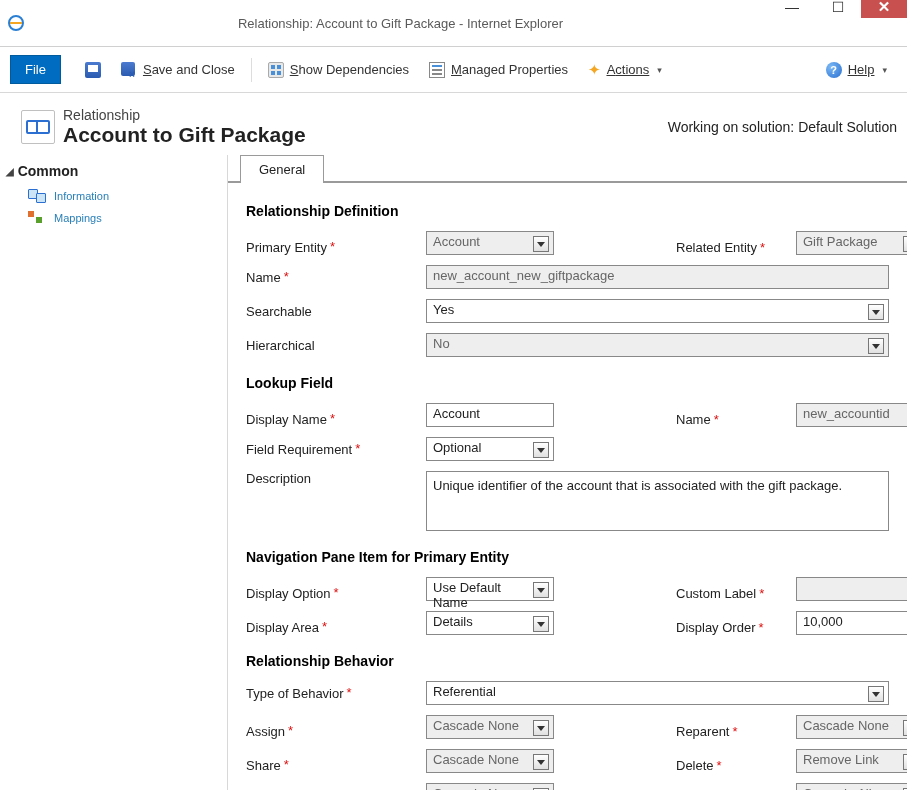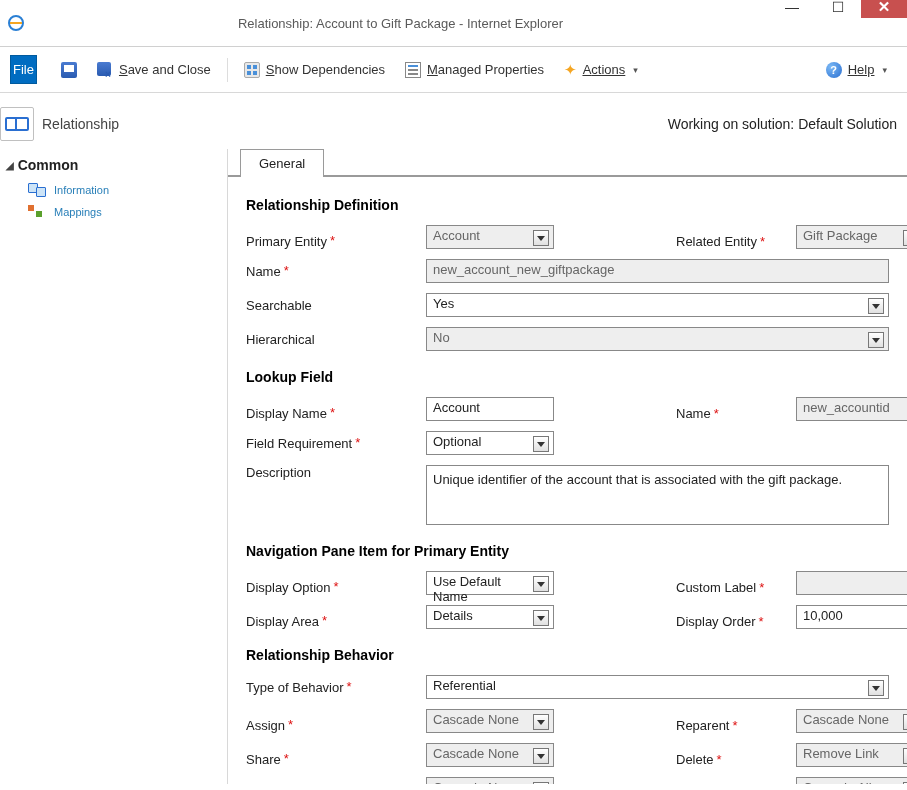--- a/index.html
+++ b/index.html
@@ -9,40 +9,40 @@
   .titlebar { height: 47px; display: flex; align-items: center; border-bottom: 1px solid #d0d0d0; background: #fff; }
   .titlebar .ie-icon { width: 32px; display: flex; align-items: center; justify-content: center; }
   .titlebar .title { flex: 1; text-align: center; color: #5a5a5a; font-size: 13px; }
   .win-ctrls { display: flex; height: 22px; margin-top: -4px; align-self: flex-start; }
   .win-ctrls > div { width: 46px; height: 22px; display: flex; align-items: center; justify-content: center; background: #fff; font-size: 12px; color: #333; }
   .win-ctrls .close { background: #c8504f; color: #fff; font-size: 15px; font-weight: bold; }
   .win-ctrls .min, .win-ctrls .max { font-size: 14px; }
 
   
   .toolbar { height: 46px; display: flex; align-items: center; padding: 0 10px; border-bottom: 1px solid #d8d8d8; }
-  .toolbar .file-btn { background: #006cc1; color: #fff; padding: 6px 2px; border: 1px solid #005a9e; font-size: 13px; margin-right: 14px; cursor: pointer; }
+  .toolbar .file-btn { background: #006cc1; color: #fff; padding: 6px 14px; border: 1px solid #005a9e; font-size: 13px; margin-right: 14px; cursor: pointer; }
   .tb-item { display: inline-flex; align-items: center; gap: 6px; margin: 0 10px; cursor: pointer; color: #333; font-size: 13px; }
   .tb-item .lbl:first-letter { text-decoration: underline; }
   .tb-spacer { flex: 1; }
   .ic { width: 16px; height: 16px; display: inline-block; }
   .ic-save { background: linear-gradient(#4a7bd1, #2a5bb1); border-radius: 2px; position: relative; }
   .ic-save::after { content:""; position:absolute; inset:3px 3px 6px 3px; background:#fff; }
   .ic-saveclose { position: relative; }
   .ic-saveclose .disk { width:14px; height:14px; background:linear-gradient(#4a7bd1,#2a5bb1); border-radius:2px; position:absolute; }
   .ic-saveclose .x { position:absolute; right:-2px; bottom:-2px; width:10px;height:10px; color:#2a5bb1; font-size:10px; font-weight:bold; line-height:10px;}
   .ic-deps { background: #e8e8e8; border: 1px solid #aaa; border-radius:2px; position:relative;}
   .ic-deps::after{content:"";position:absolute;left:2px;top:2px;width:4px;height:4px;background:#4a90d9;box-shadow:6px 0 #4a90d9,0 6px #4a90d9,6px 6px #4a90d9;}
   .ic-props{ background:#fff; border:1px solid #888; position:relative;}
   .ic-props::after{content:"";position:absolute;left:2px;top:2px;right:2px;height:2px;background:#4a90d9;box-shadow:0 4px #888,0 8px #888;}
   .ic-star { color:#f5a623; font-size:15px; line-height:16px; }
   .ic-help { width:16px;height:16px;border-radius:50%;background:radial-gradient(circle at 30% 30%, #7ab8f5, #2a6fd1);display:flex;align-items:center;justify-content:center;color:#fff;font-weight:bold;font-size:11px;}
   .caret { font-size: 9px; color:#555; margin-left:2px; }
 
   
-  .header-area { display:flex; align-items:center; padding: 14px 10px 8px 0; }
+  .header-area { display:flex; align-items:center; padding: 14px 10px 8px 21px; }
   .entity-icon { width:34px; height:34px; background:#fff; border:1px solid #c0c0c0; border-radius:2px; margin-right:8px; display:flex; align-items:center; justify-content:center; }
   .entity-icon .link { width:24px; height:14px; position:relative;}
   .entity-icon .link::before,.entity-icon .link::after{content:"";position:absolute;width:10px;height:10px;border:2px solid #2a6fd1;border-radius:2px;background:#fff;}
   .entity-icon .link::before{left:0;top:0;}
   .entity-icon .link::after{right:0;bottom:0;}
   .header-text .line1 { color:#444; font-size:14px; }
   .header-text .line2 { font-size:21px; font-weight:bold; color:#222; }
   .header-right { margin-left:auto; font-size:14px; color:#222; }
   .header-right b { font-weight:normal; }
 
@@ -137,20 +137,21 @@
     <span class="caret">▾</span>
   </div>
 </div>
 
 <div class="header-area">
   <div class="entity-icon">
       <span class="link"></span>
     </div>
   <div class="header-text">
     <div class="line1">Relationship</div>
+    <div class="line2">Account to Gift Package</div>
   </div>
   <div class="header-right">
     <b><span>Working on solution: </span><span>Default Solution</span></b>
   </div>
 </div>
 
 <div class="content">
 
   <div class="sidebar">
     <div class="side-head">

